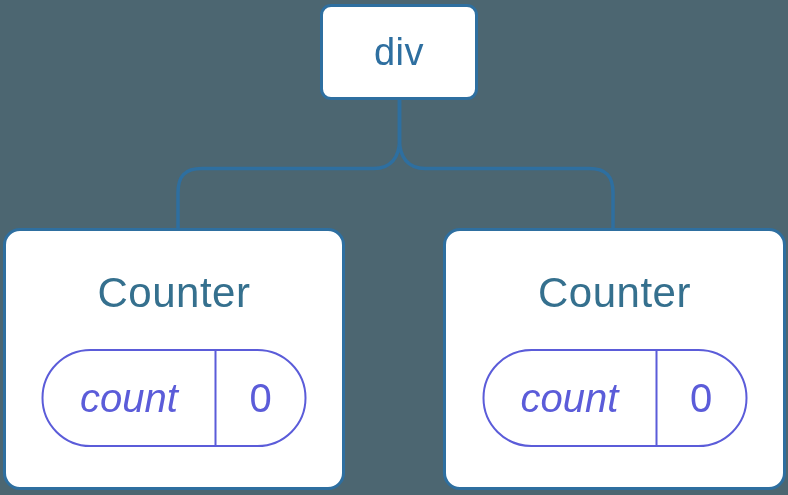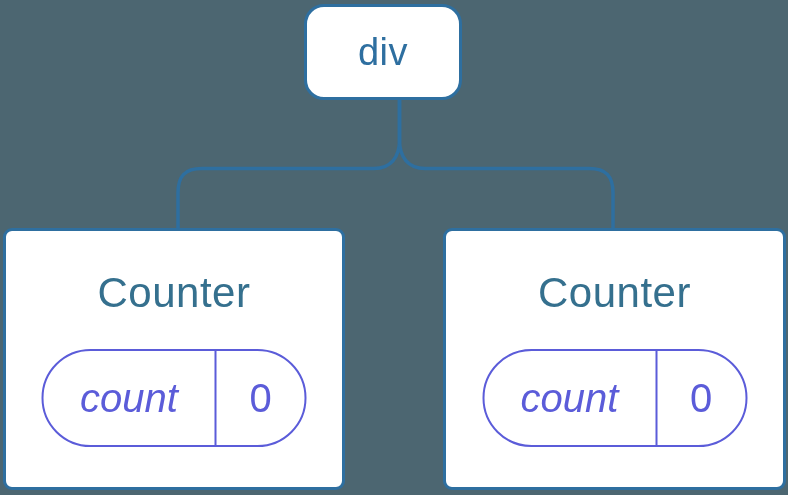--- a/index.html
+++ b/index.html
@@ -9,27 +9,27 @@
   }
   .canvas {
     position: relative;
     width: 788px;
     height: 495px;
     background: var(--background, #4C6671);
     overflow: hidden;
   }
   .root-node {
     position: absolute;
-    left: 304px;
+    left: 320px;
     top: 4px;
     width: 158px;
     height: 96px;
     background: var(--card-bg, #FFFFFF);
     border: 3px solid var(--node-border, #2E6FA0);
-    border-radius: 20px;
+    border-radius: 11px;
     box-sizing: border-box;
     display: flex;
     align-items: center;
     justify-content: center;
   }
   .root-label {
     font-size: 38px;
     font-weight: 500;
     color: var(--node-text, #2E6FA0);
     letter-spacing: 0.5px;
@@ -46,21 +46,21 @@
     fill: none;
     stroke: var(--line, #2E6FA0);
     stroke-width: 3.5;
   }
   .component-card {
     position: absolute;
     top: 228px;
     height: 262px;
     background: var(--card-bg, #FFFFFF);
     border: 3px solid var(--node-border, #2E6FA0);
-    border-radius: 9px;
+    border-radius: 17px;
     box-sizing: border-box;
   }
   .component-card.left  { left: 3px;   width: 342px; }
   .component-card.right { left: 443px; width: 343px; }
   .component-title {
     position: absolute;
     top: 38px;
     left: 0;
     width: 100%;
     text-align: center;

